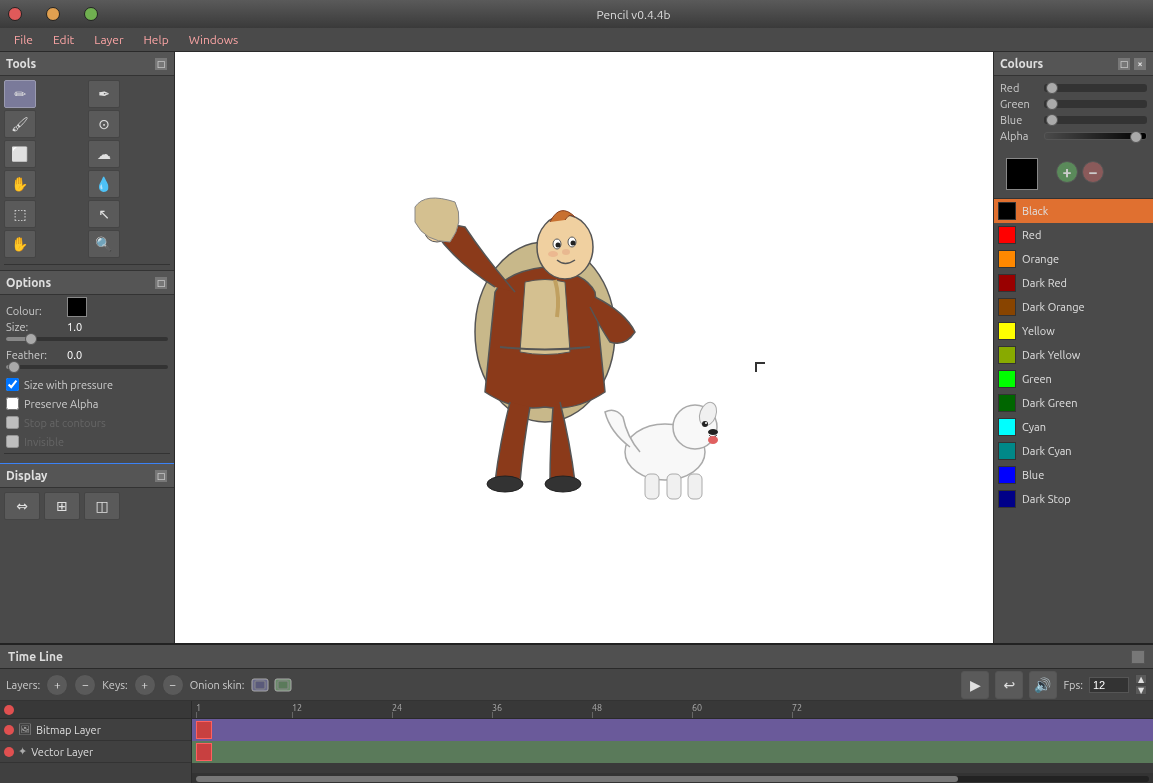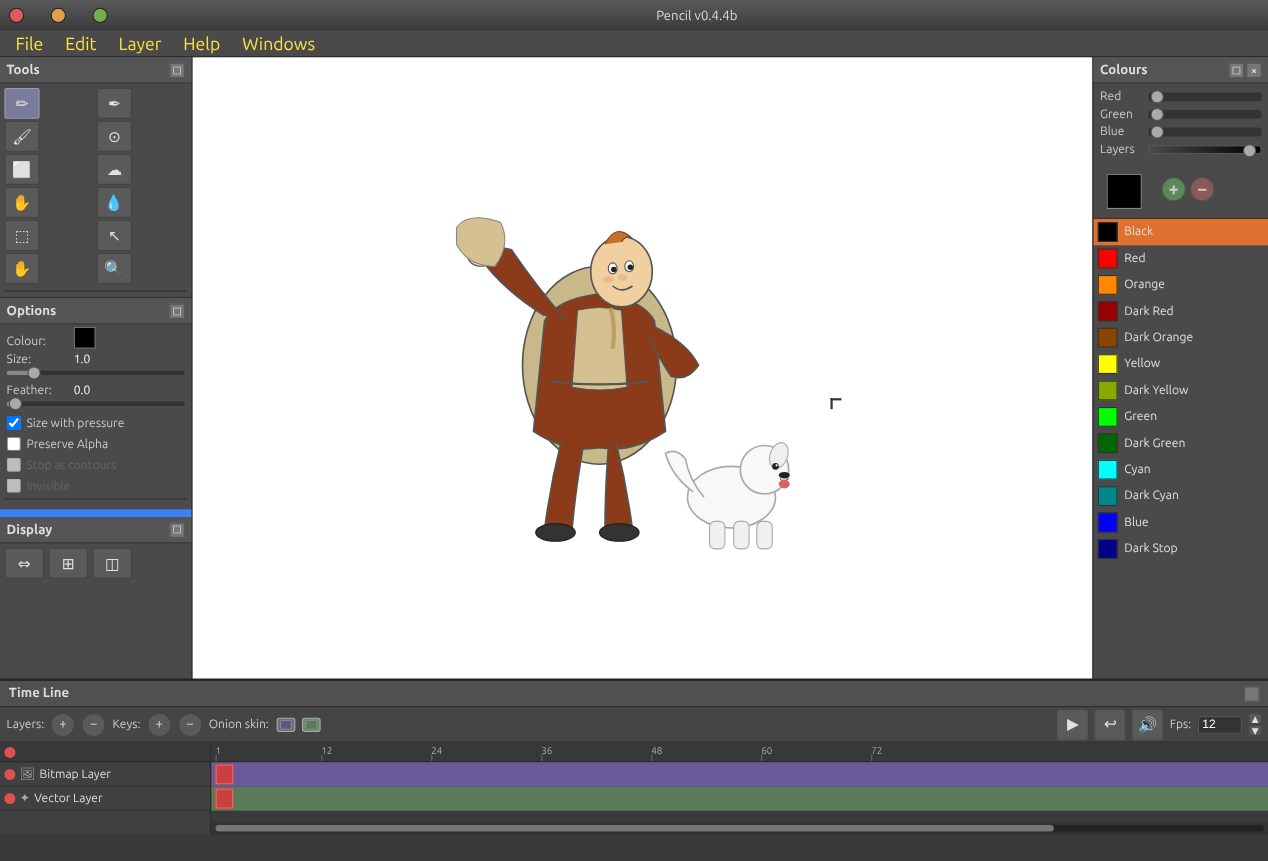--- a/index.html
+++ b/index.html
@@ -43,22 +43,22 @@
       height: 24px;
       background: #4a4a4a;
       display: flex;
       align-items: center;
       padding: 0 4px;
       border-bottom: 1px solid #2a2a2a;
     }
     .menu-item {
       padding: 2px 10px;
       cursor: pointer;
-      color: #fde047;
-      font-size: 16px;
+      color: #fca5a5;
+      font-size: 12px;
     }
 
     
     #main {
       display: flex;
       height: calc(783px - 28px - 24px);
     }
 
     
     #left-panel {
@@ -172,21 +172,21 @@
       padding: 3px 6px;
       gap: 5px;
       font-size: 11px;
       color: #ccc;
     }
     .checkbox-row input[type=checkbox] { cursor: pointer; }
     .checkbox-row.disabled { color: #666; }
 
     
     #display-panel {
-      border-top: 7px solid #3b82f6;
+      border-top: 1px solid #3b82f6;
       margin-top: 4px;
     }
     .display-tools {
       display: flex;
       gap: 4px;
       padding: 4px;
     }
     .display-btn {
       width: 36px; height: 28px;
       background: #5a5a5a;
@@ -339,21 +339,21 @@
     }
     .colour-name {
       font-size: 11px;
       color: #e0e0e0;
     }
 
     
     #timeline {
       position: absolute;
       bottom: 0; left: 0; right: 0;
-      height: 166px;
+      height: 140px;
       background: #3a3a3a;
       border-top: 2px solid #222;
     }
     #timeline-header {
       height: 24px;
       background: #505050;
       display: flex;
       align-items: center;
       justify-content: space-between;
       padding: 0 8px;
@@ -717,21 +717,21 @@
       </div>
 
       <div class="colour-slider-row">
         <span class="colour-slider-label">Blue</span>
         <div class="colour-slider-track">
           <div class="colour-slider-thumb" style="left:2px;"></div>
         </div>
       </div>
 
       <div class="colour-slider-row">
-        <span class="colour-slider-label">Layers</span>
+        <span class="colour-slider-label">Alpha</span>
         <div class="alpha-slider-track">
           <div class="colour-slider-thumb alpha-thumb" style="right:4px;"></div>
         </div>
       </div>
     </div>
 
     <div style="display:flex; align-items:center; padding:2px 6px 4px; gap:6px;">
       <div class="colour-preview" style="background:#000000;"></div>
       <div class="colour-actions">
         <div class="colour-add-btn">+</div>

